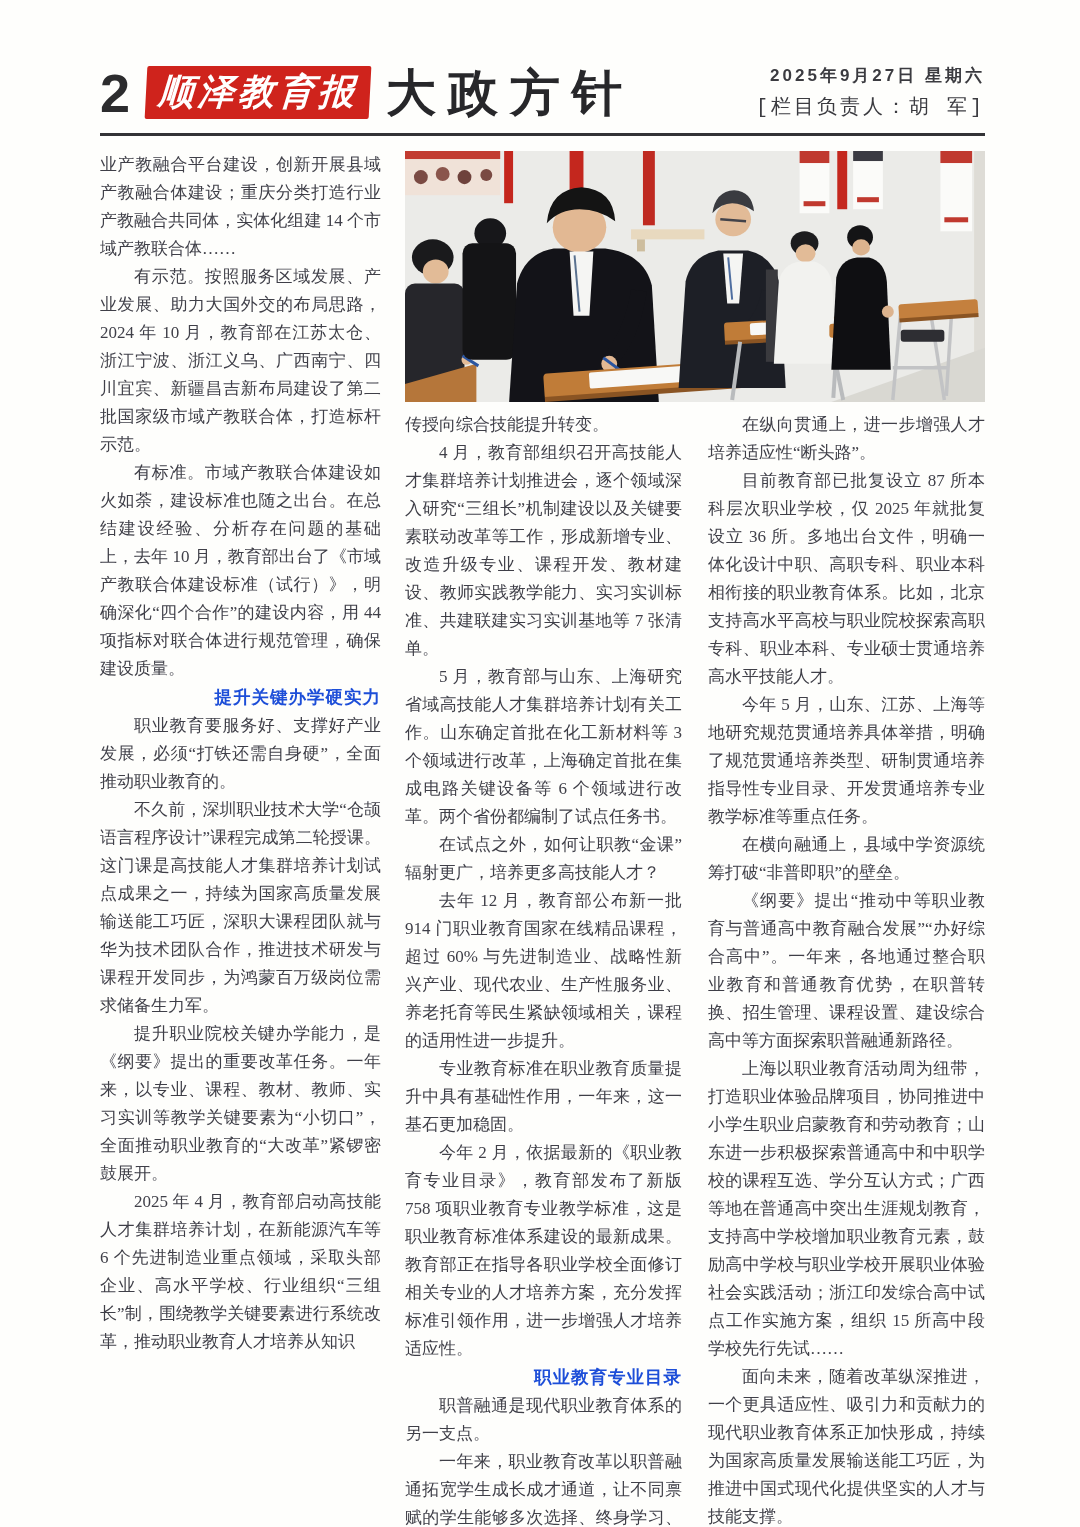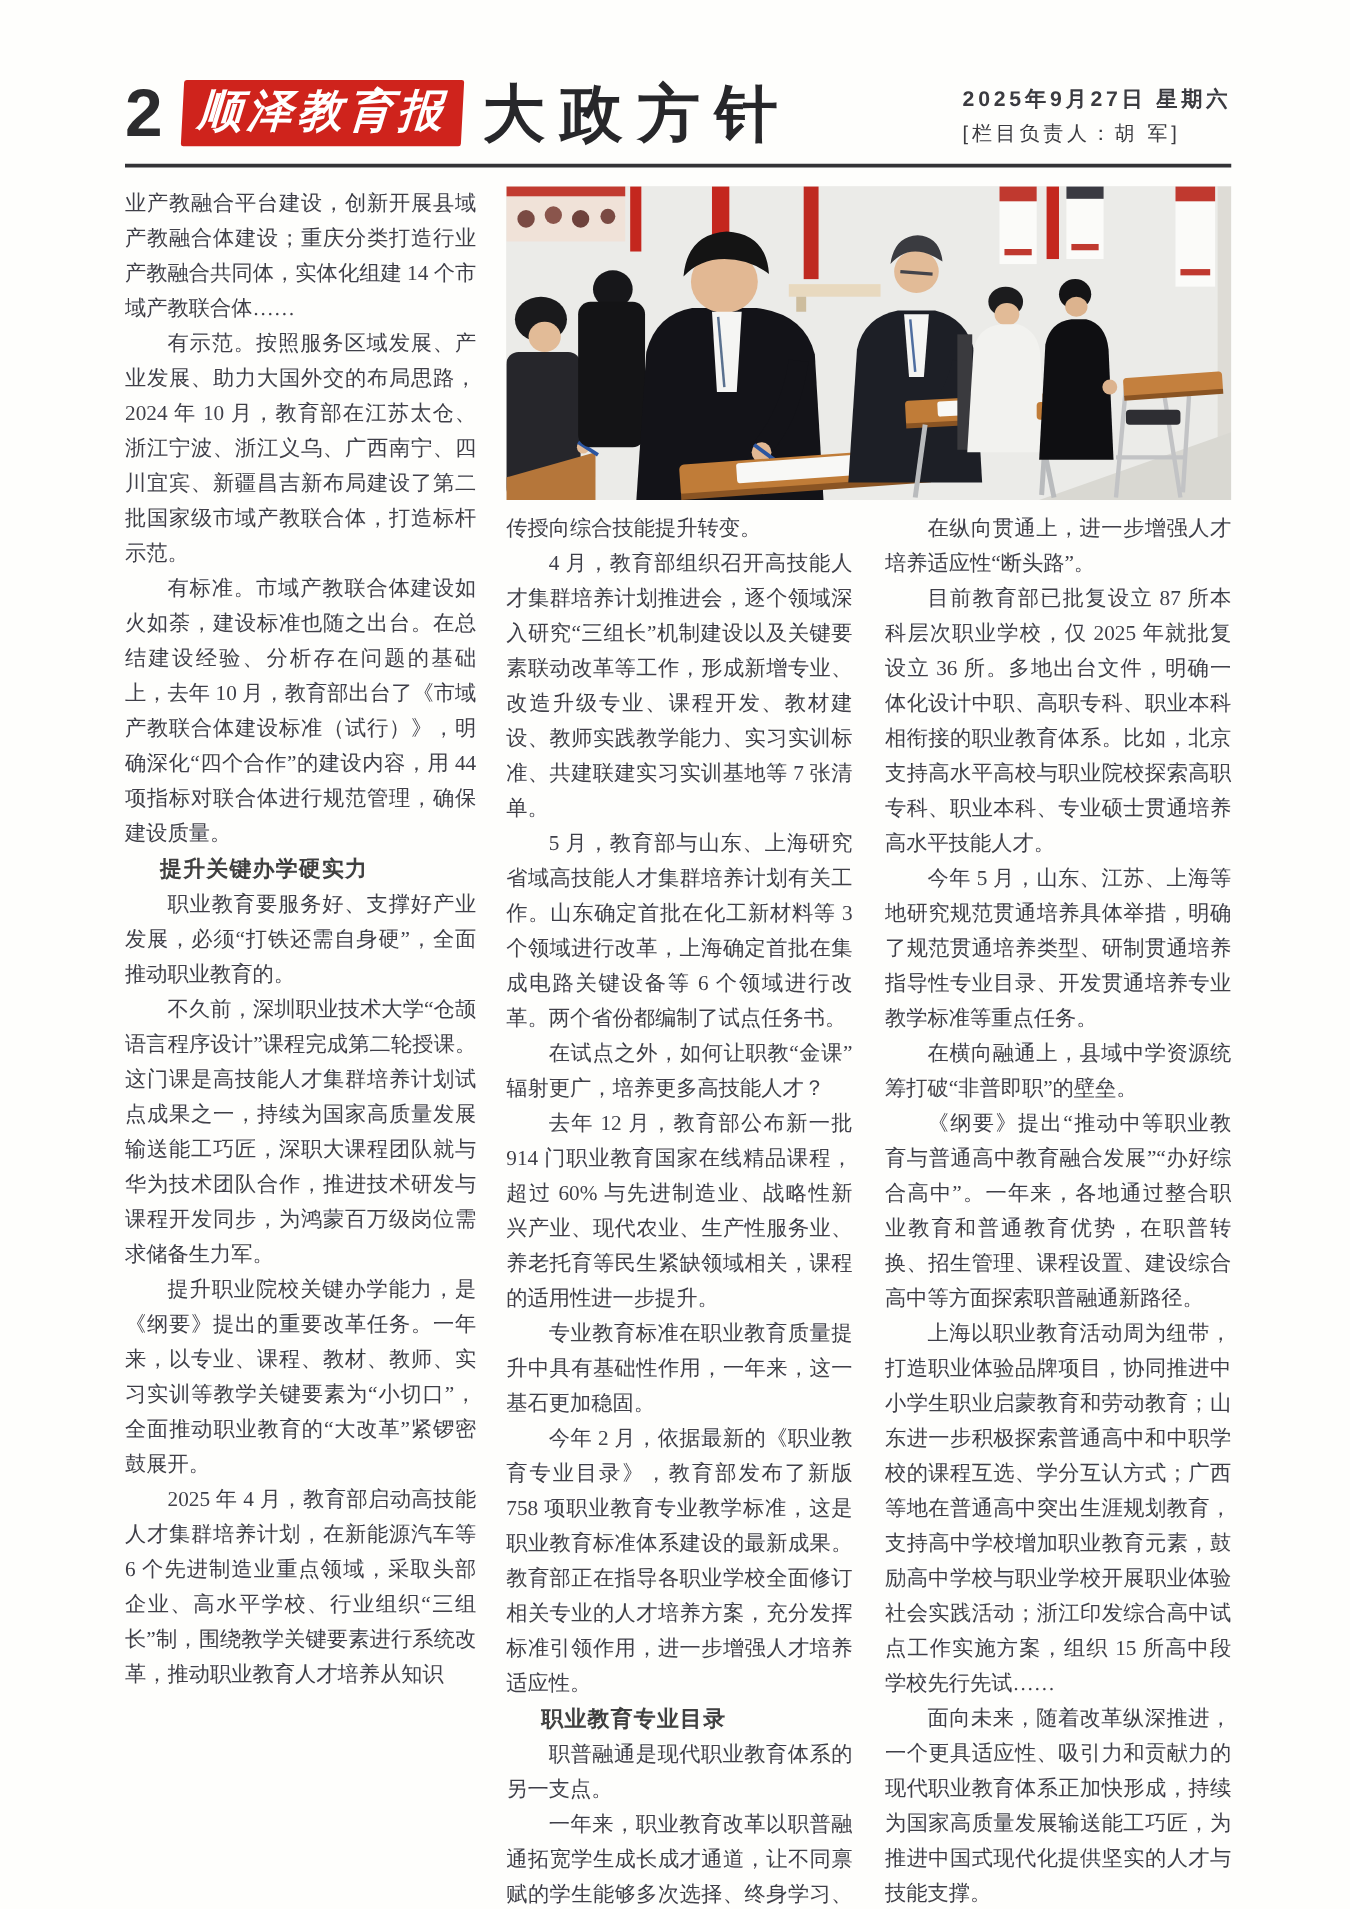--- a/index.html
+++ b/index.html
@@ -18,50 +18,50 @@
   .masthead-box{
     background:#cf231c;color:#ffffff;padding:4px 12px 6px 12px;
     font-family:"DejaVu Serif", serif;font-weight:bold;font-style:italic;
     font-size:36px;line-height:1.2;letter-spacing:4px;
     transform:skewX(-3deg);border-radius:2px;
   }
   .section-title{
     font-family:"Liberation Sans", sans-serif;font-weight:bold;
     font-size:50px;line-height:1;color:#27272a;letter-spacing:12px;
   }
-  .header-right{text-align:left;color:#3b3b40;}
+  .header-right{text-align:right;color:#3b3b40;}
   .date-line{
     font-family:"Liberation Sans", sans-serif;font-weight:bold;
     font-size:17px;letter-spacing:3px;margin-bottom:6px;
   }
   .editor-line{
-    font-family:Liberation Sans, sans-serif;
-    font-size:16px;letter-spacing:3px;
+    font-family:Liberation Mono, monospace;
+    font-size:20px;letter-spacing:3px;
   }
   .header-rule{height:3px;background:#333336;margin-top:13px;}
   
   .content{display:flex;gap:24px;margin-top:15px;}
   .col{box-sizing:border-box;}
   .col-1{width:281px;flex:0 0 281px;}
   .right-zone{flex:1;min-width:0;}
   .photo-frame{width:100%;height:251px;overflow:hidden;background:#ebebe8;}
   .photo-frame svg{display:block;width:100%;height:100%;}
   .right-cols{display:flex;gap:26px;margin-top:9px;}
   .right-cols .col{flex:1;min-width:0;}
   
   .para{
     margin:0;font-size:17px;line-height:28px;color:#3f3f48;
     text-align:justify;text-indent:2em;
     font-family:"Liberation Serif", serif;
   }
   .para.no-indent{text-indent:0;}
   .col-heading{
-    margin:0;font-size:17.5px;line-height:29px;color:#404040;
-    font-family:"Liberation Sans", sans-serif;font-weight:bold;
-    text-indent:1.6em;letter-spacing:1px;
+    margin:0;font-size:17.5px;line-height:29px;color:#1d4ed8;
+    font-family:"Liberation Sans", sans-serif;font-weight:bold;
+    text-indent:1.6em;letter-spacing:1px;text-align:right;
   }
 </style>
 </head>
 <body>
 
 <div class="page">
 
   <div class="header">
     <div class="header-left">
       <div class="page-number">2</div>

